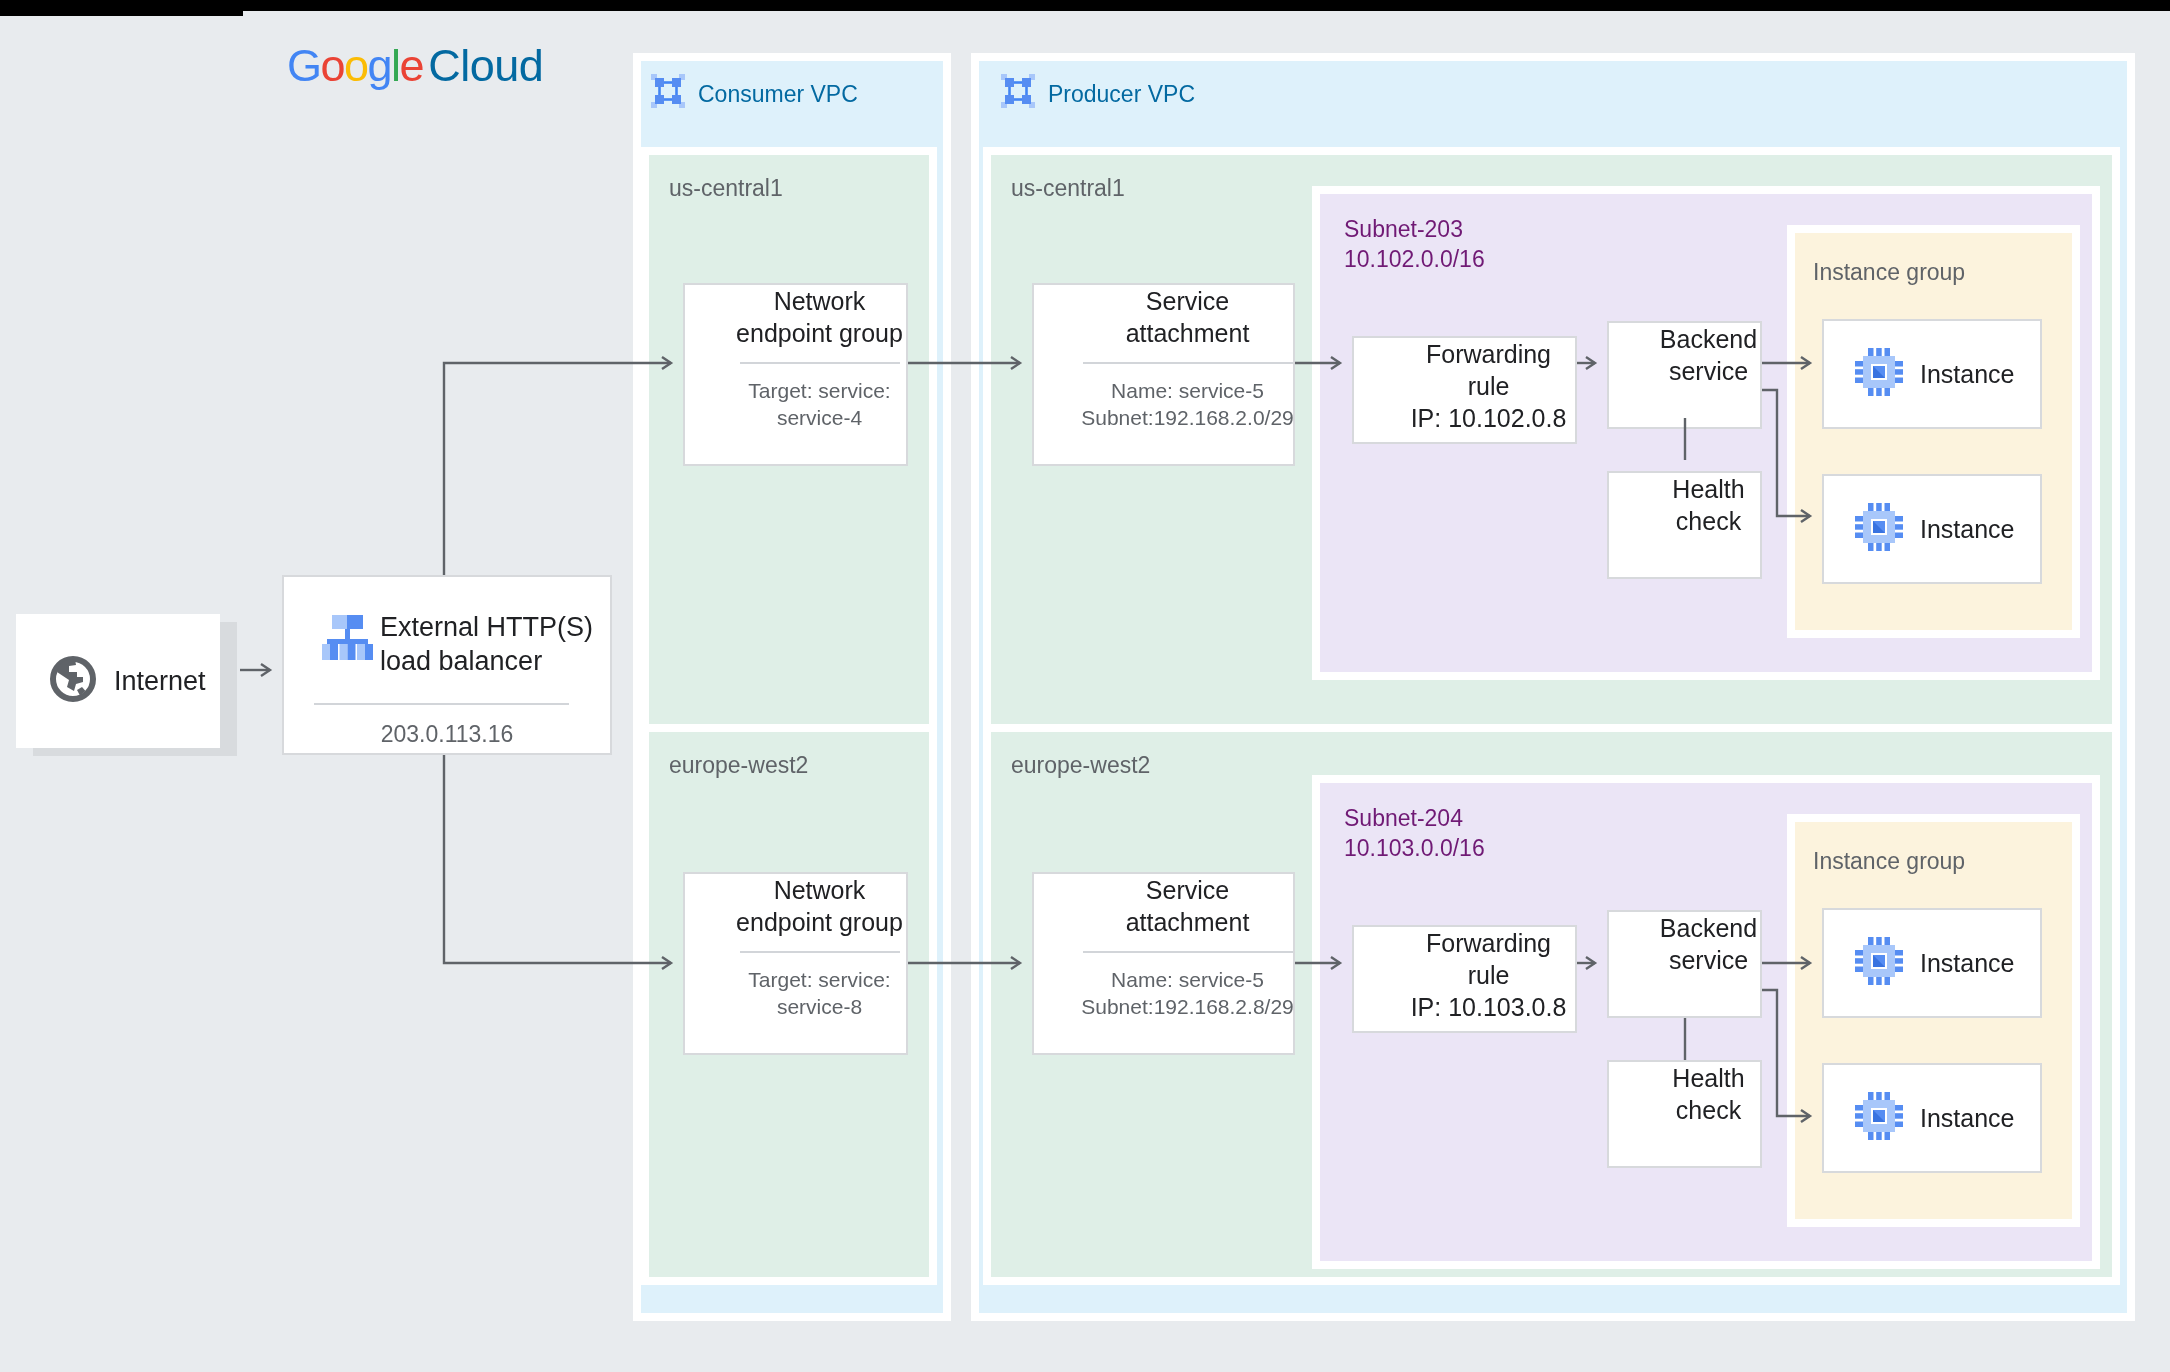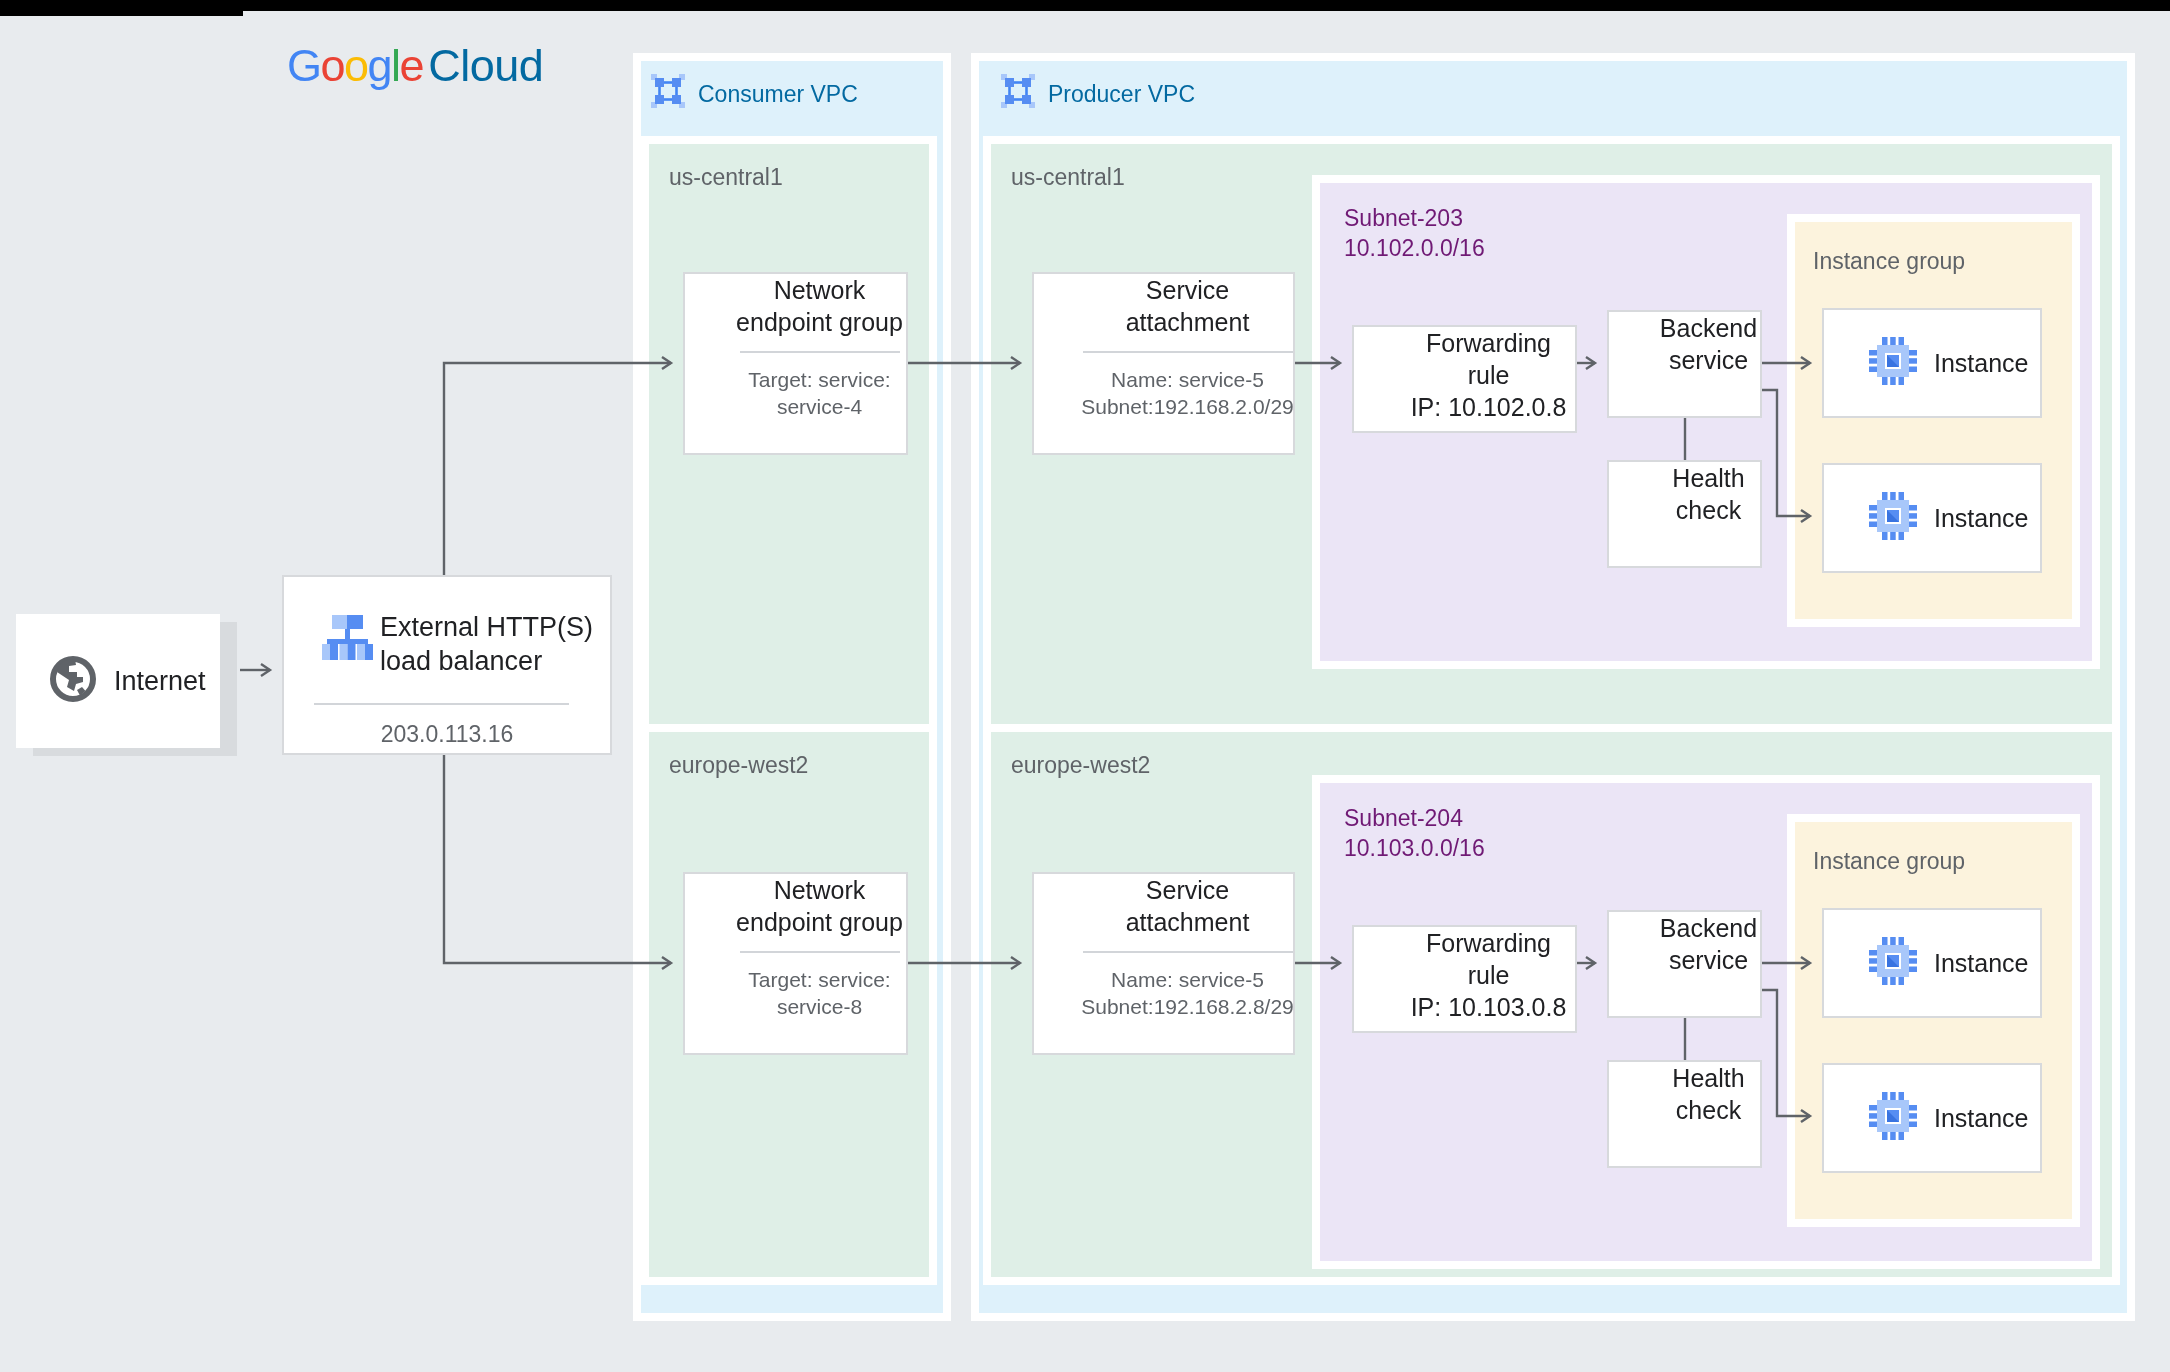--- a/index.html
+++ b/index.html
@@ -18,21 +18,21 @@
   .panel{position:absolute;border:8px solid #fff;box-sizing:border-box;background:#def1fb;}
   #consumer-panel{left:633px;top:53px;width:318px;height:1268px;}
   #producer-panel{left:971px;top:53px;width:1164px;height:1268px;}
   .vpc-header{position:absolute;display:flex;align-items:center;gap:13px;color:#0369a1;font-size:23px;}
   #consumer-panel .vpc-header{left:10px;top:13px;}
   #producer-panel .vpc-header{left:22px;top:13px;}
 
   .region{position:absolute;border:8px solid #fff;box-sizing:border-box;background:#dfefe7;}
   #consumer-panel .region{left:0;width:296px;}
   #producer-panel .region{left:4px;width:1137px;}
-  .region.r-top{top:75px;height:604px;}
+  .region.r-top{top:86px;height:604px;}
   .region.r-bot{top:663px;height:561px;}
   .zone-label{position:absolute;left:20px;top:19px;color:#5f6368;font-size:23px;line-height:29px;}
 
   .subnet{position:absolute;left:321px;width:788px;height:494px;border:8px solid #fff;
           box-sizing:border-box;background:#ebe5f6;}
   .r-top .subnet{top:31px;}
   .r-bot .subnet{top:43px;}
   .subnet-label{position:absolute;left:24px;top:20px;color:#701a75;font-size:23px;line-height:30px;}
 
   .ig{position:absolute;left:467px;top:31px;width:293px;height:413px;border:8px solid #fff;
@@ -47,21 +47,21 @@
   .divider{width:160px;border-top:2px solid #d2d5d9;margin:13px 0;}
   .divider.wide{width:210px;}
 
   .neg{width:225px;height:183px;left:34px;}
   .r-top .neg{top:128px;} .r-bot .neg{top:140px;}
   .sa{width:263px;height:183px;left:41px;}
   .r-top .sa{top:128px;} .r-bot .sa{top:140px;}
   .fr{left:32px;top:127px;width:225px;height:108px;margin-top:15px;}
   .bs{left:287px;top:127px;width:155px;height:108px;}
   .hc{left:287px;top:277px;width:155px;height:108px;}
-  .inst{flex-direction:row;justify-content:flex-start;padding-left:43px;gap:15px;text-align:left;
+  .inst{flex-direction:row;justify-content:flex-start;padding-left:29px;gap:15px;text-align:left;
         left:27px;width:220px;height:110px;}
   .inst.first{top:86px;} .inst.second{top:241px;}
   .inst-label{font-size:25px;color:#202124;}
 
   
   #internet-card{position:absolute;left:16px;top:614px;width:204px;height:134px;background:#fff;
                  box-shadow:17px 8px 0 0 #d8dbde;display:flex;align-items:center;gap:17px;
                  padding-left:33px;box-sizing:border-box;}
   #internet-card .lbl{font-size:27px;color:#202124;}
   #lb-card{position:absolute;left:282px;top:575px;width:330px;height:180px;background:#fff;

